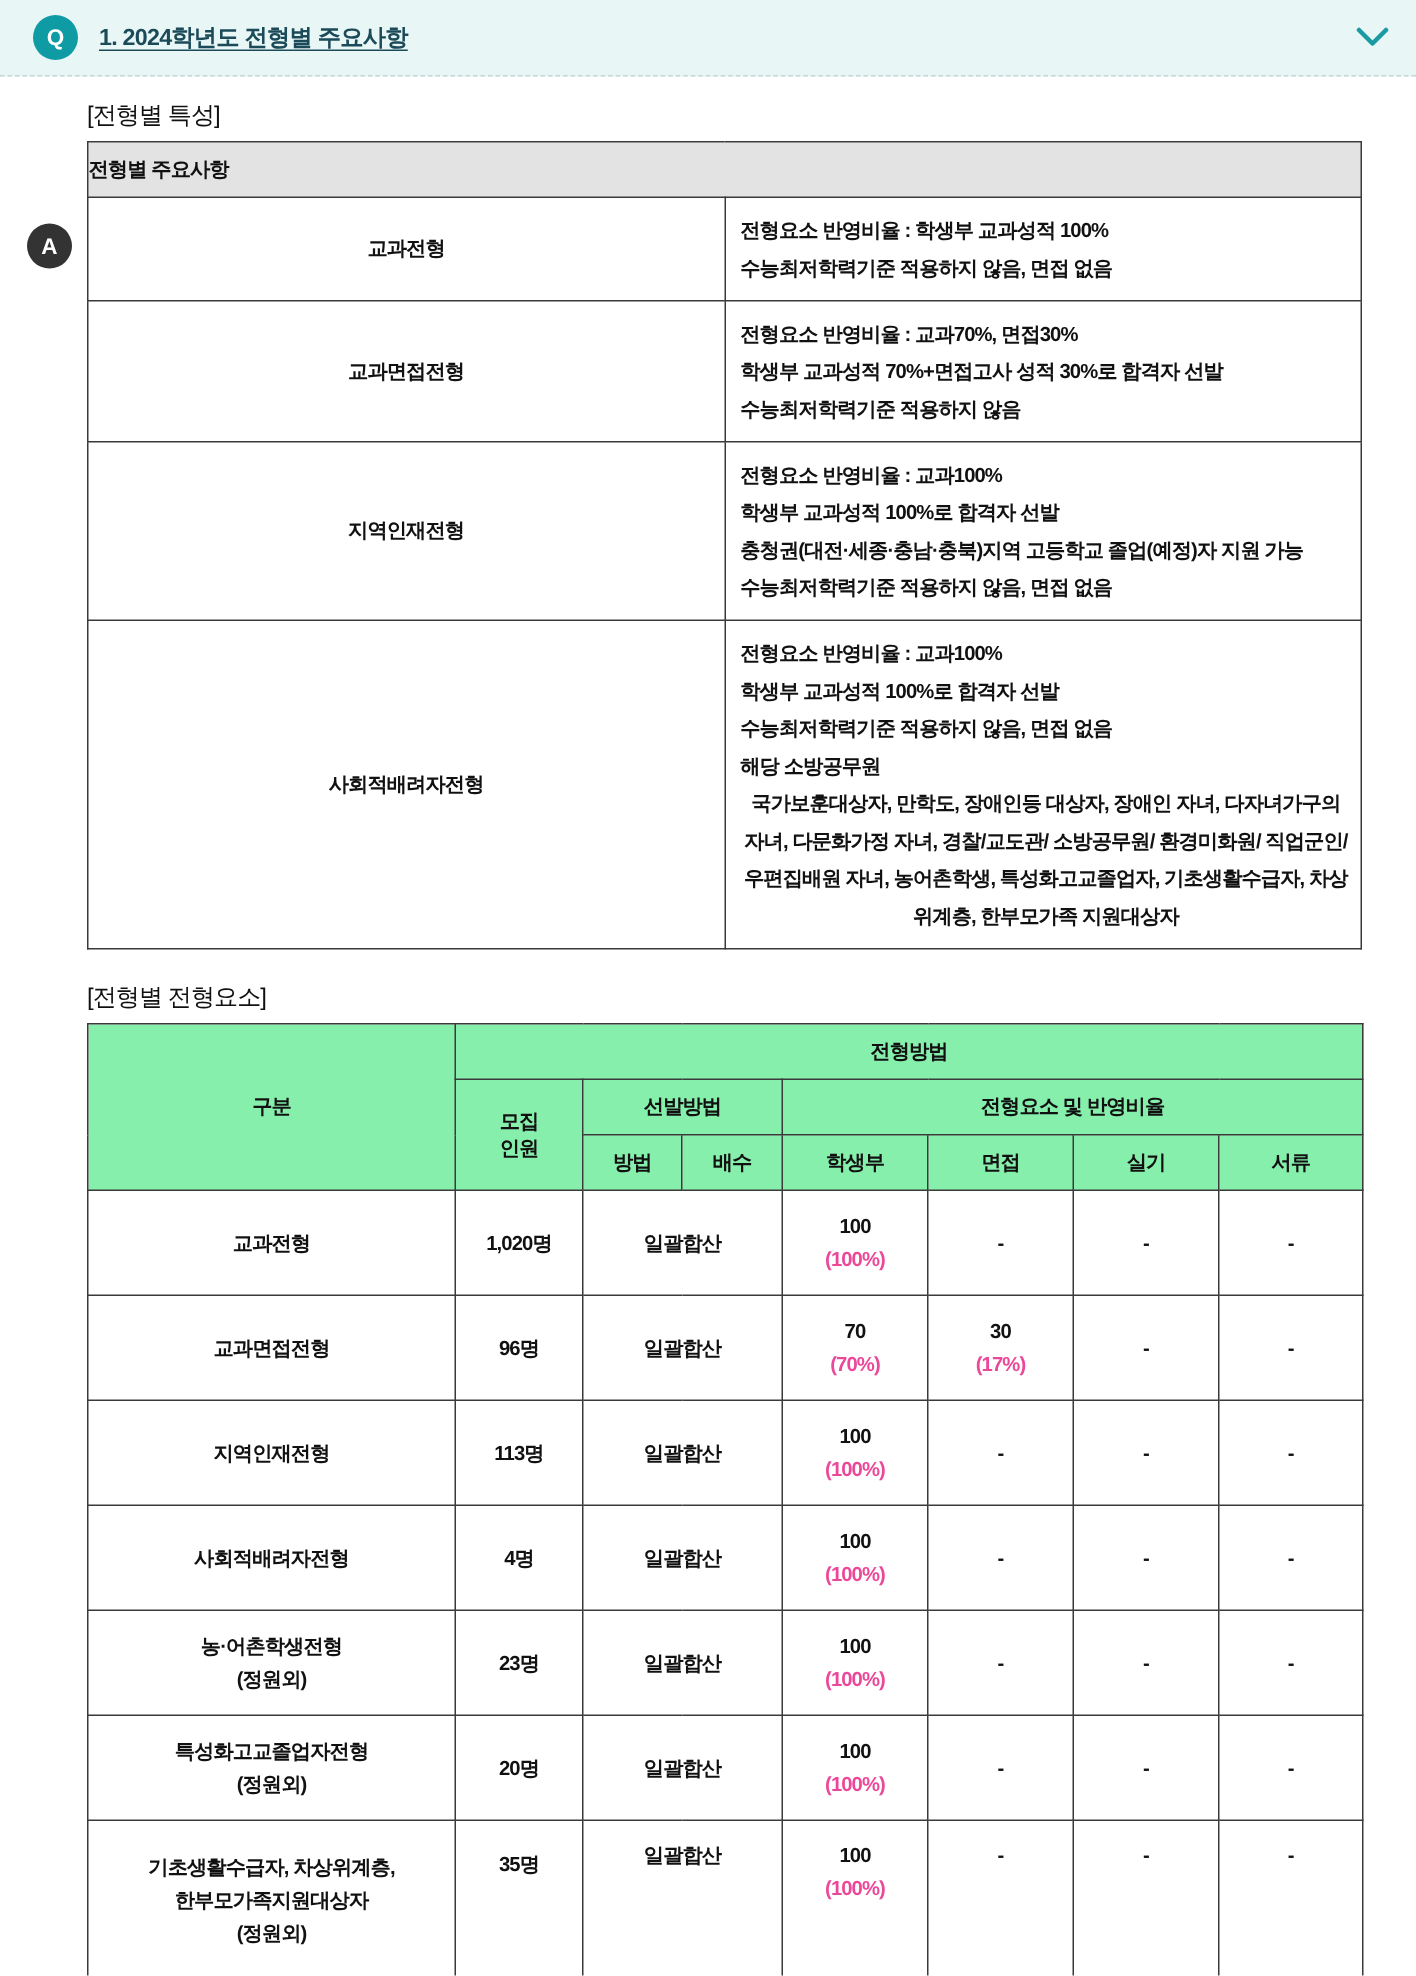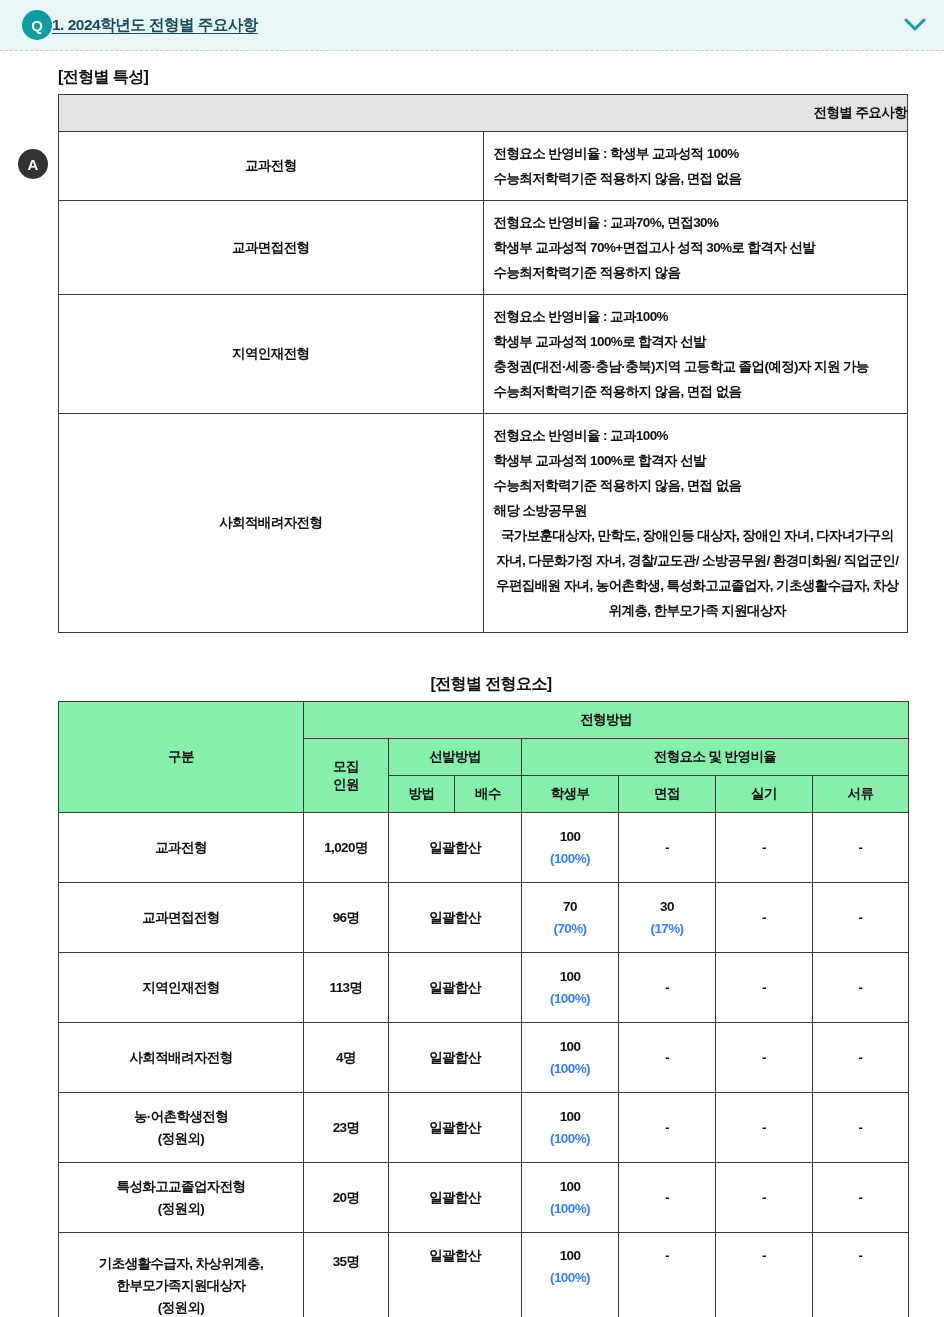--- a/index.html
+++ b/index.html
@@ -38,20 +38,21 @@
     display: flex;
     align-items: center;
     justify-content: center;
     flex: none;
     letter-spacing: 0;
   }
   .badge-q { background: #0e9ba4; }
   .badge-a { background: #333333; }
 
   .q-title {
+    margin-left: 14px;
     font-size: 15.5px;
     font-weight: bold;
     color: #1b4a59;
     text-decoration: underline;
     text-underline-offset: 3px;
     letter-spacing: -0.5px;
     cursor: pointer;
   }
   .chevron {
     margin-left: auto;
@@ -75,44 +76,44 @@
     top: 98px;
   }
 
   .content {
     margin-left: 38px;
     width: 866px;
   }
 
   .section-title {
     font-size: 16px;
-    font-weight: bold;
+    font-weight: normal;
     color: #111111;
     letter-spacing: -0.6px;
     margin: 2px 0 6px 0;
   }
-  .section-title.second { margin-top: 41px; text-align: center; }
+  .section-title.second { margin-top: 22px; }
 
   
   table {
     border-collapse: collapse;
     width: 850px;
     table-layout: fixed;
   }
   table td, table th {
     border: 1px solid #3a3a3a;
     font-size: 13.5px;
     letter-spacing: -0.6px;
     font-weight: bold;
     color: #111111;
     padding: 0;
   }
   .thead-cell {
     background: #e3e3e3;
-    text-align: right;
+    text-align: left;
     font-weight: bold;
     height: 36px;
   }
 
   
   .t1 .cat {
     text-align: center;
     vertical-align: middle;
     width: 168px;
     padding: 8px 4px;
@@ -135,21 +136,21 @@
   .t2 td {
     text-align: center;
     vertical-align: middle;
   }
   .t2 .hrow td { background: #86efac; }
   .t2 .body-cell {
     height: 61px;
     line-height: 22px;
   }
   .t2 .gubun { padding: 4px 2px; }
-  .t2 .pct { color: #3b82f6; }
+  .t2 .pct { color: #ec4899; }
   .t2 .sub { display: block; }
   .t2 .val-top { display: block; }
 </style>
 </head>
 <body>
 
 <div class="qa-header">
   <div class="badge badge-q">Q</div>
   <div class="q-title">1. 2024학년도 전형별 주요사항</div>
   <div class="chevron">

